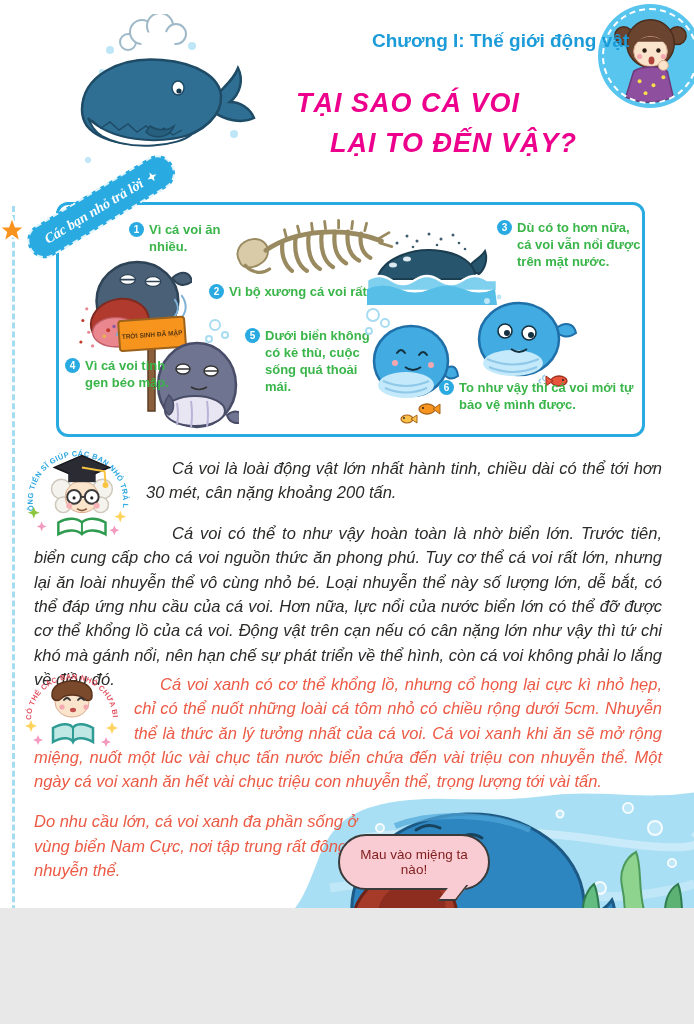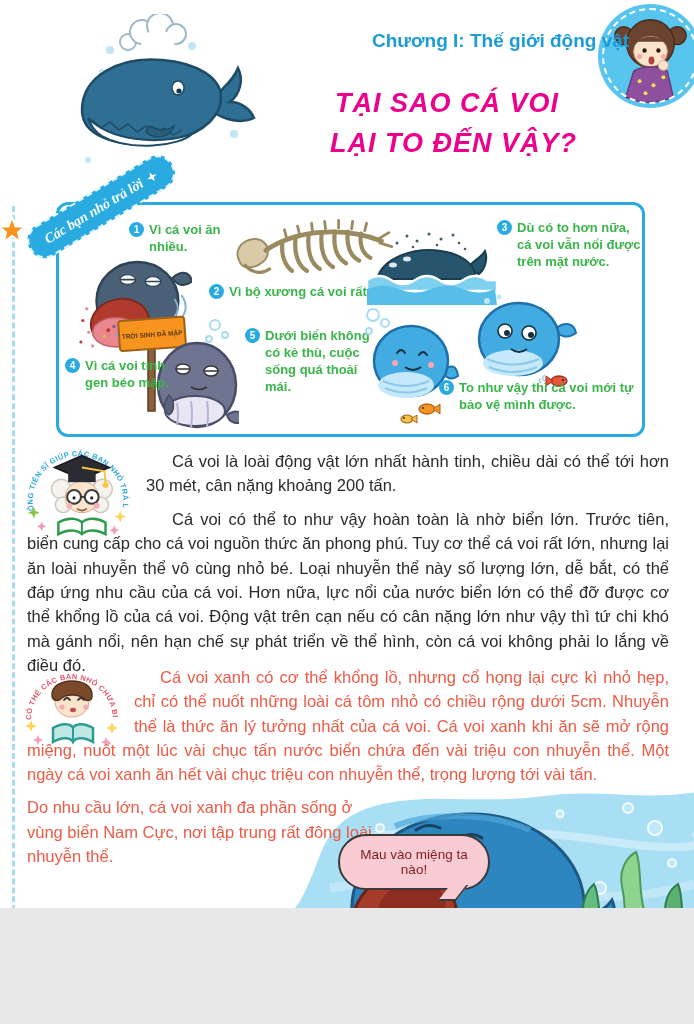--- a/index.html
+++ b/index.html
@@ -3,21 +3,21 @@
 <meta charset="utf-8">
 <style>
   html,body{margin:0;padding:0;background:#e8e8e8;}
   .page{position:relative;width:694px;height:908px;background:#fff;overflow:hidden;
         font-family:"Liberation Sans",sans-serif;margin:0 auto;}
   .abs{position:absolute;}
 
   
   .chapter{left:372px;top:30px;font-size:19px;font-weight:bold;color:#1B9CD9;}
   .title-line{font-weight:900;color:#EC008C;font-size:27px;letter-spacing:1px;font-style:italic;}
-  .t1{left:296px;top:88px;margin-left:39px;}
+  .t1{left:296px;top:88px;}
   .t2{left:330px;top:128px;}
 
   
   .girl-badge{left:598px;top:4px;width:104px;height:104px;background:#58C5EF;border-radius:50%;}
   .girl-badge::before{content:'';position:absolute;inset:4px;border:2px dashed #fff;border-radius:50%;}
 
   
   .left-wave{left:12px;top:206px;height:786px;width:0;border-left:3px dashed #A5DCF2;}
 
   
@@ -25,21 +25,21 @@
   .ribbon{left:30px;top:232px;width:162px;height:31px;background:#29ABE2;border:2px dashed rgba(255,255,255,.85);
           border-radius:17px;transform:rotate(-31deg);transform-origin:left center;
           display:flex;align-items:center;justify-content:center;gap:5px;z-index:3;}
   .ribbon span{color:#fff;font-family:"Liberation Serif",serif;font-style:italic;font-weight:bold;font-size:14px;white-space:nowrap;}
   .guess{position:absolute;padding-left:20px;font-size:13px;line-height:1.32;font-weight:bold;color:#3AB54A;}
   .gnum{position:absolute;left:0;top:1px;width:15px;height:15px;border-radius:50%;background:#29ABE2;color:#fff;
         font-size:10px;font-weight:bold;text-align:center;line-height:15px;}
 
   
   .expert{left:18px;top:440px;width:660px;color:#2B2A28;font-size:16.5px;line-height:1.48;text-align:justify;z-index:3;}
-  .expert p,.fact p{margin:9px;text-indent:26px;}
+  .expert p,.fact p{margin:16px;text-indent:26px;font-style:italic;}
   .badge-float{float:left;margin:-4px 8px -24px 0;}
   .fact{left:18px;top:656px;width:660px;color:#EC5A45;font-size:16.5px;line-height:1.47;text-align:justify;z-index:3;}
   .fact .p2{text-indent:0;max-width:346px;margin-top:3px;text-align:left;}
 
   
   .sea{left:0;top:768px;z-index:1;}
 
   
   .bubble{left:338px;top:834px;width:152px;height:56px;background:#F9CBD2;border:2px solid #3A3A3A;border-radius:28px;
           display:flex;align-items:center;justify-content:center;text-align:center;color:#7f1d1d;

